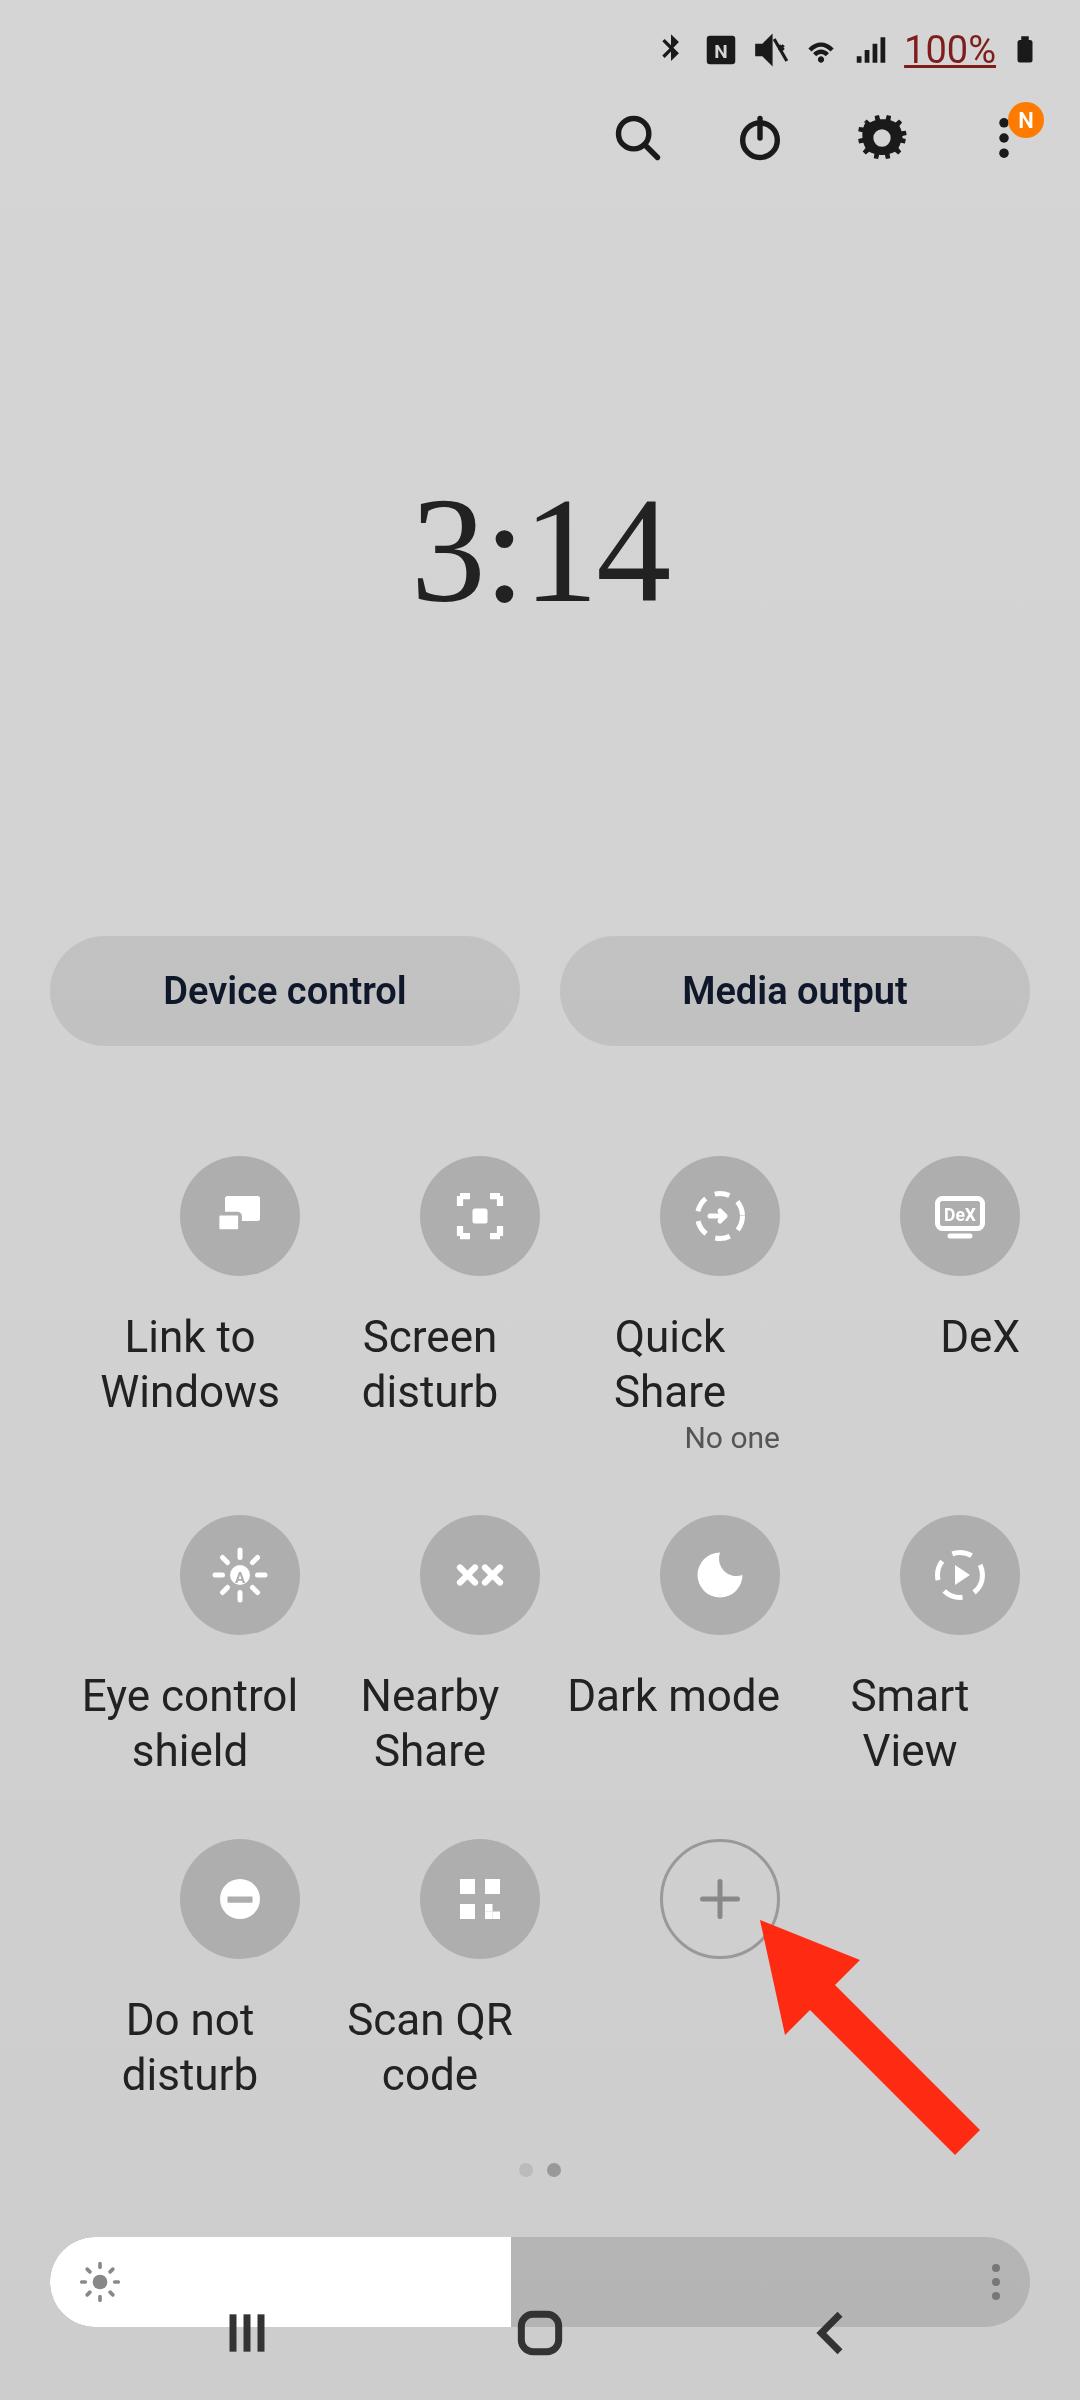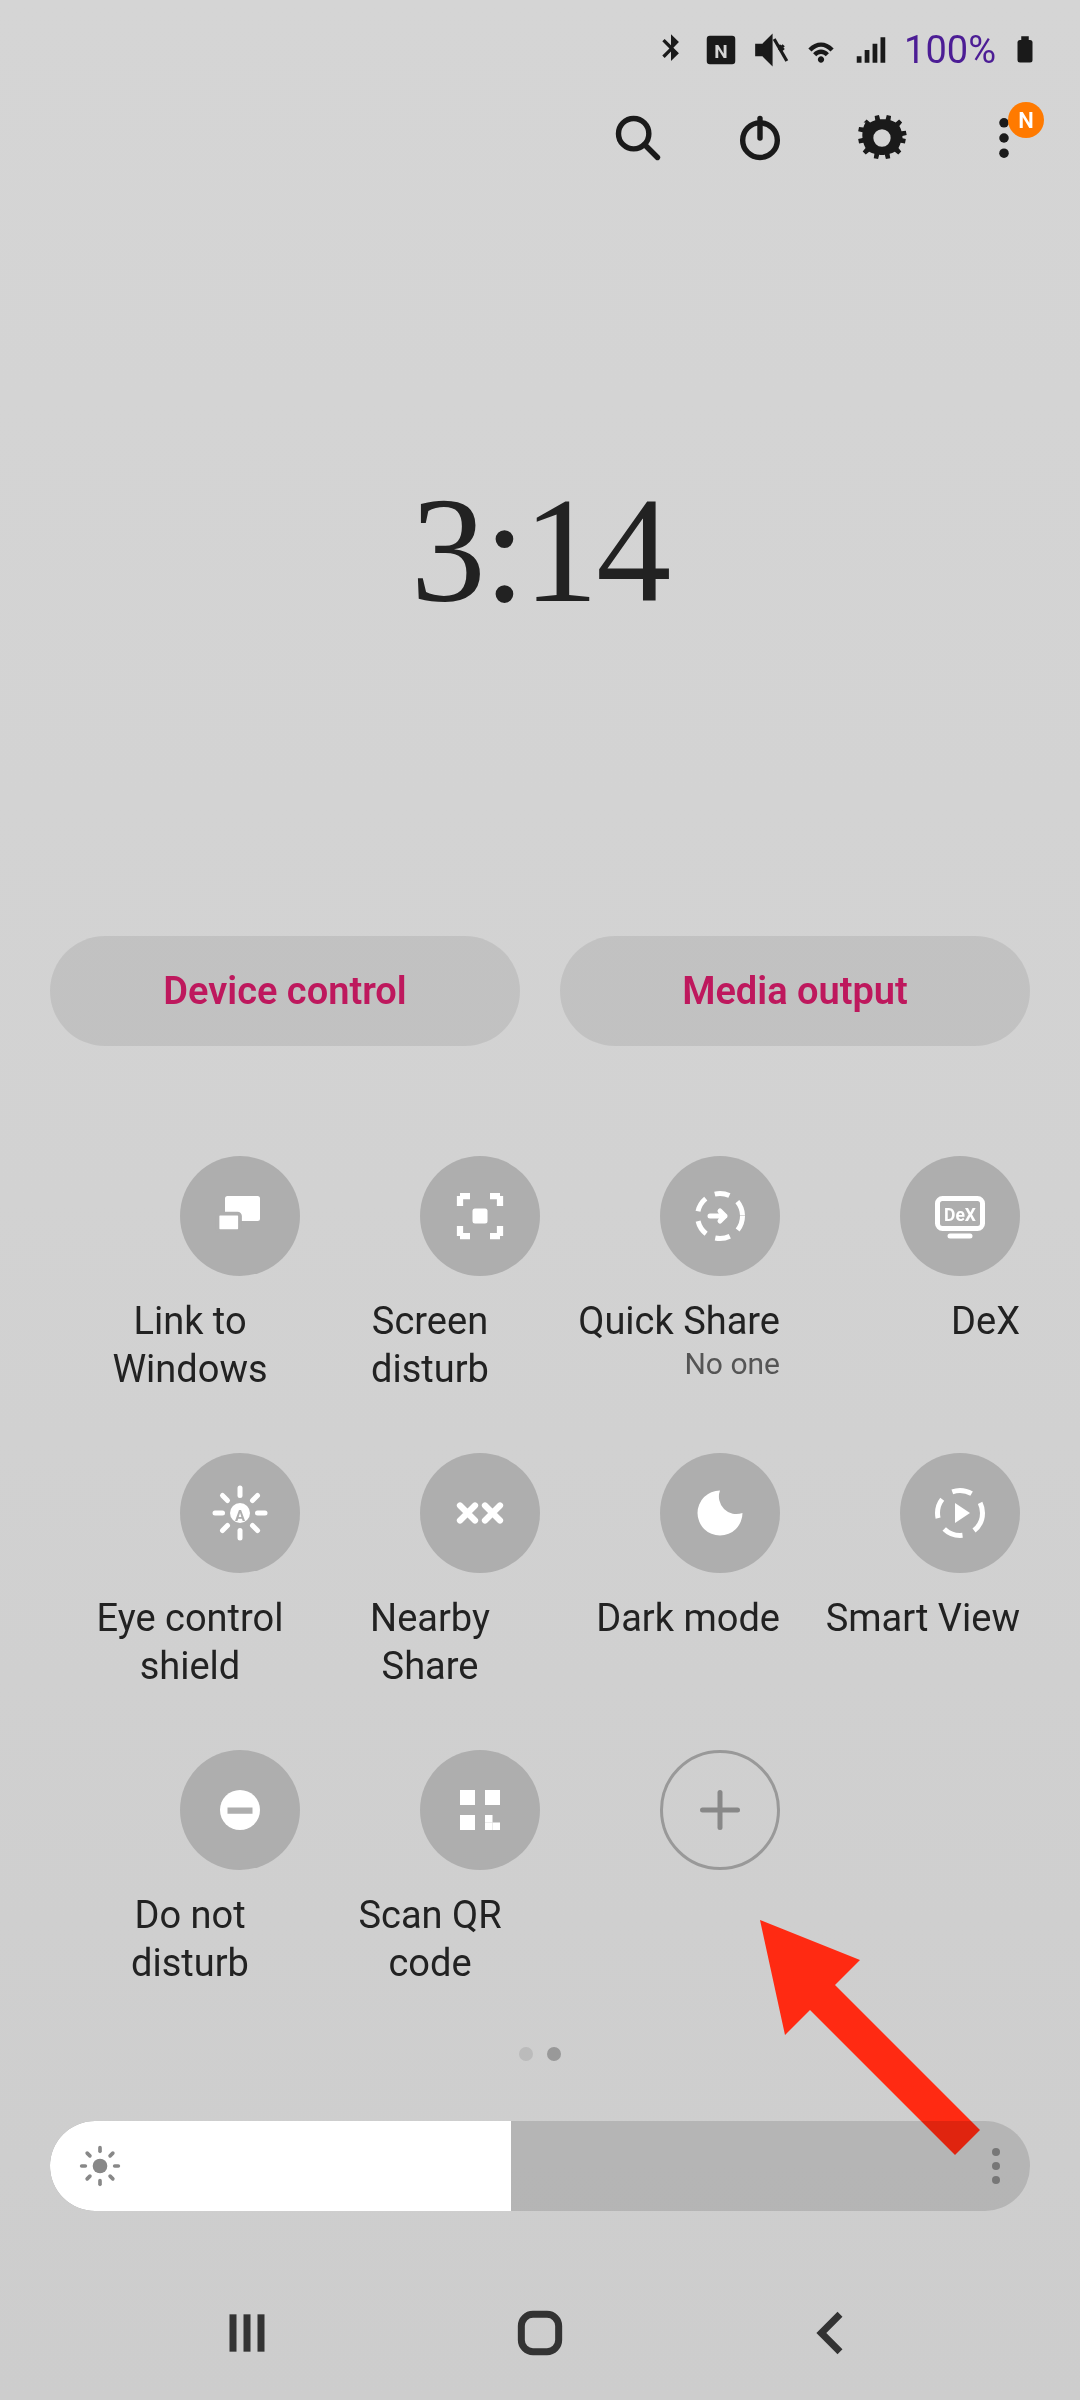--- a/index.html
+++ b/index.html
@@ -2,46 +2,46 @@
 <html><head>
 <meta charset="utf-8">
 <style>
   * { margin: 0; padding: 0; box-sizing: border-box; font-family: -apple-system, BlinkMacSystemFont, "Segoe UI", Roboto, sans-serif; }
   body { width: 1080px; height: 2400px; background: linear-gradient(180deg, #d5d5d5 0%, #d2d2d2 50%, #cdcdcd 100%); overflow: hidden; position: relative; }
 
   
   .status-bar { display: flex; justify-content: flex-end; align-items: center; padding: 28px 40px 0 0; gap: 14px; }
   .status-icons { display: flex; align-items: center; gap: 12px; }
   .status-icons svg { width: 38px; height: 38px; }
-  .battery-pct { font-size: 38px; font-weight: 400; color: #4c1d95; }
+  .battery-pct { font-size: 38px; font-weight: 400; color: #7f1d1d; text-decoration: underline; }
 
   
   .header-toolbar { display: flex; justify-content: flex-end; align-items: center; padding: 40px 50px 0 0; gap: 70px; }
   .header-toolbar .icon-btn { width: 52px; height: 52px; display: flex; align-items: center; justify-content: center; position: relative; }
   .header-toolbar svg { width: 52px; height: 52px; }
   .badge { position: absolute; top: -10px; right: -14px; width: 36px; height: 36px; border-radius: 50%; background: #ff7a00; color: #fff; font-size: 22px; font-weight: 600; display: flex; align-items: center; justify-content: center; }
 
   
   .clock { text-align: center; margin-top: 300px; }
   .clock-time { font-size: 150px; font-weight: 200; color: #222; letter-spacing: -2px; font-family: Liberation Serif, serif; }
   .clock-date { font-size: 58px; font-weight: 400; color: #333; margin-top: 10px; }
 
   
   .pills { display: flex; gap: 40px; padding: 0 50px; margin-top: 300px; }
-  .pill { flex: 1; height: 110px; border-radius: 55px; background: rgba(0,0,0,0.08); display: flex; align-items: center; justify-content: center; font-size: 38px; font-weight: 600; color: #be185d; }
+  .pill { flex: 1; height: 110px; border-radius: 55px; background: rgba(0,0,0,0.08); display: flex; align-items: center; justify-content: center; font-size: 38px; font-weight: 600; color: #0f172a; }
 
   
   .tiles { display: grid; grid-template-columns: repeat(4, 1fr); gap: 60px 0; padding: 0 60px; margin-top: 110px; }
   .tile { display: flex; flex-direction: column; align-items: flex-end; text-align: center; }
   .tile-circle { width: 120px; height: 120px; border-radius: 50%; background: #aeaeae; display: flex; align-items: center; justify-content: center; margin-bottom: 22px; }
   .tile-circle.active { background: #1f6fff; }
   .tile-circle.add { background: transparent; border: 3px solid #999; }
   .tile-circle svg { width: 60px; height: 60px; fill: #fff; }
   .tile-circle.add svg { fill: #888; }
-  .tile-label { font-size: 38px; color: #222; line-height: 1.25; max-width: 220px; }
+  .tile-label { font-size: 44px; color: #222; line-height: 1.25; max-width: 220px; margin-top: 12px; }
   .tile-sub { font-size: 30px; color: #555; margin-top: 0; }
 
   
   .arrow-annotation { position: absolute; left: 740px; top: 1900px; pointer-events: none; }
 
   
   .page-dots { display: flex; justify-content: center; gap: 14px; margin-top: 60px; }
   .dot { width: 14px; height: 14px; border-radius: 50%; background: #999; }
   .dot.faded { background: #bbb; }
 

